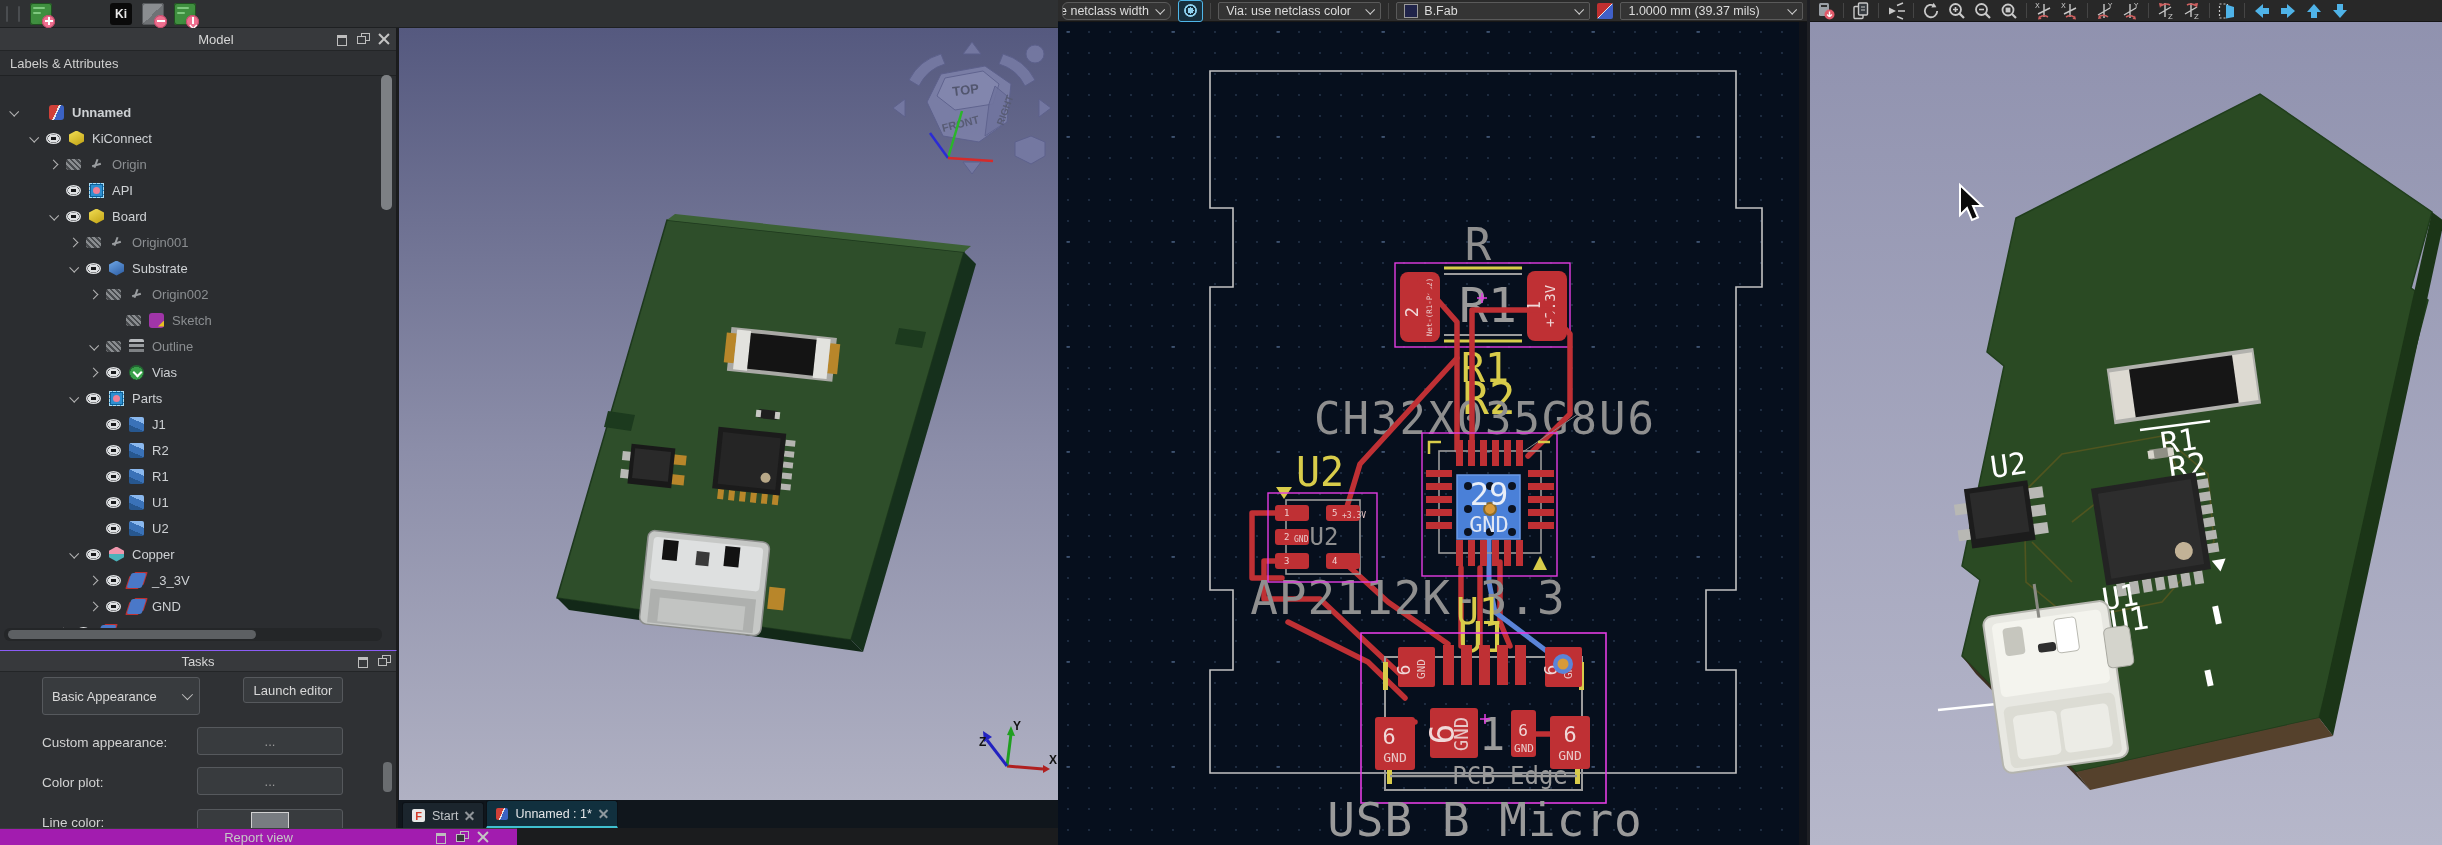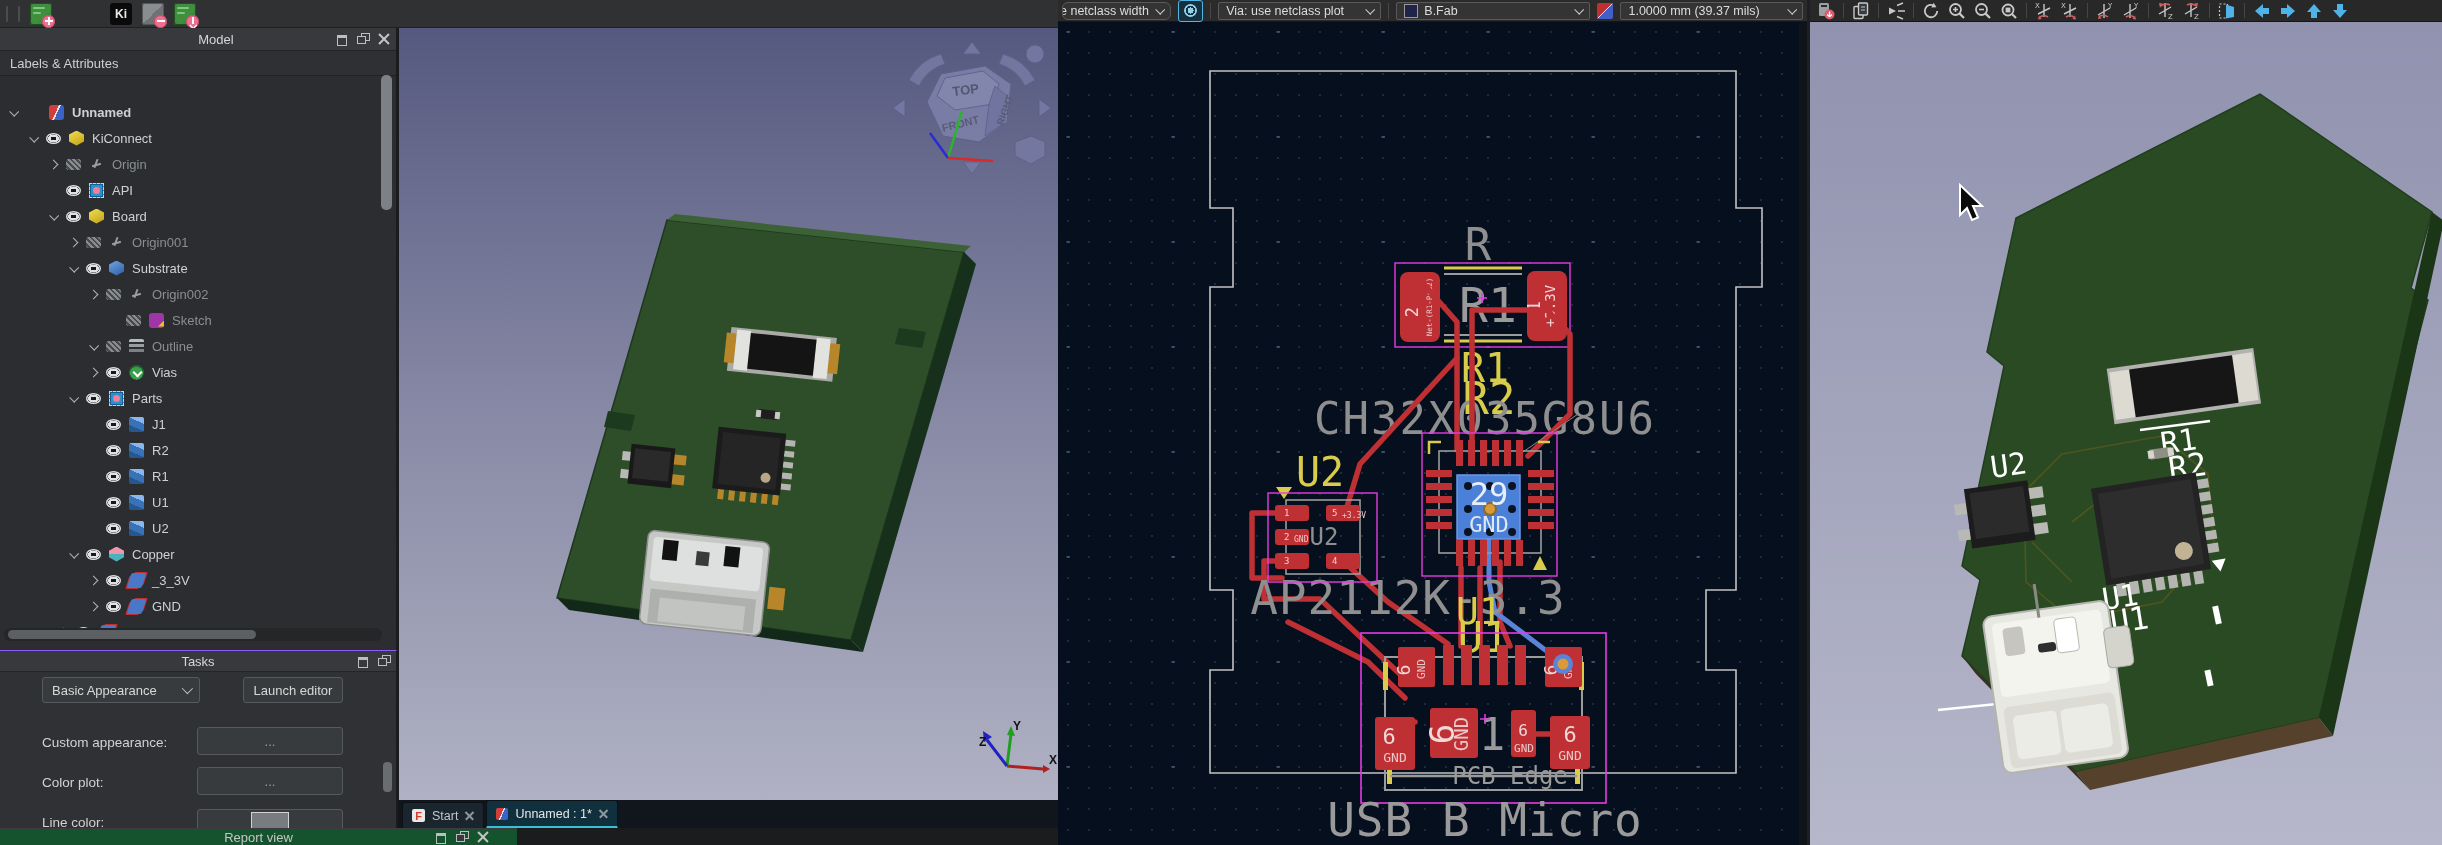--- a/index.html
+++ b/index.html
@@ -67,21 +67,21 @@
   #mtree-hscroll i{position:absolute;left:4px;top:2px;width:248px;height:9px;background:#5d6063;border-radius:5px;display:block;}
 
   #tasks-panel{left:0;top:650px;width:397px;height:178px;background:#2f3134;border-right:1px solid #1a1b1d;border-top:1px solid #8b5cf6;box-sizing:border-box;}
   .tk-label{position:absolute;color:#d2d2d2;font-size:13.5px;}
   .tk-btn{position:absolute;background:#383b3e;border:1px solid #56595d;border-radius:3px;color:#d8d8d8;font-size:13px;display:flex;align-items:center;justify-content:center;box-sizing:border-box;}
   .tk-btn.dots{color:#9a9a9a;}
   .caret{width:7px;height:7px;border-right:1.6px solid #c0c0c0;border-bottom:1.6px solid #c0c0c0;transform:rotate(45deg) translateY(-2px);display:inline-block;}
   #tk-vscroll{left:383px;top:762px;width:9px;height:30px;background:#6a6d70;border-radius:4px;}
   #line-swatch{width:36px;height:16px;background:#787c81;border:1.5px solid #d2d2d2;}
 
-  .dockhead{background:#14532d;color:#c6c6c6;font-size:13px;display:flex;align-items:center;justify-content:center;position:relative;border-top:1px solid #3a3c3f;box-sizing:border-box;}
+  .dockhead{background:#a21caf;color:#c6c6c6;font-size:13px;display:flex;align-items:center;justify-content:center;position:relative;border-top:1px solid #3a3c3f;box-sizing:border-box;}
 
   
   #viewport{left:398px;top:28px;width:660px;height:772px;background:linear-gradient(#55597f,#8c8ea9 55%,#b0b1c3);border-left:1px solid #1a1b1d;overflow:hidden;}
   #tabbar{left:398px;top:800px;width:660px;height:28px;background:#10161c;display:flex;align-items:flex-end;gap:2px;padding-left:4px;box-sizing:border-box;}
   .tab{height:25px;display:flex;align-items:center;gap:7px;padding:0 9px;background:#1b252d;color:#c2c6c9;font-size:12.5px;border:1px solid #0c1116;border-bottom:none;border-radius:3px 3px 0 0;}
   .tab.active{background:#11303e;border-bottom:2px solid #3fc0d0;color:#e4e6e8;}
   .tabico-f{width:13px;height:13px;background:#e8e8e8;border-radius:2px;color:#d33b2a;font:bold 11px "Liberation Sans",sans-serif;display:flex;align-items:center;justify-content:center;}
   .tabico-doc{width:12px;height:12px;border-radius:2px;background:linear-gradient(115deg,#d04038 0 46%,#e8e8e8 46% 54%,#3b62c4 54%);}
   .tclose{width:9px;height:9px;position:relative;opacity:.8;}
   .tclose::before,.tclose::after{content:"";position:absolute;left:-1px;top:3.6px;width:11px;height:1.6px;background:#aeb2b5;}
@@ -304,21 +304,21 @@
   </div>
 
 <div class="abs" id="tasks-panel">
   <div class="panel-h" style="height:20px;">
     <span>Tasks</span>
     <span class="wbtns">
       <span class="wb wb-min"></span>
       <span class="wb wb-float"></span>
     </span>
   </div>
-  <div class="tk-btn" style="left:42px;top:26px;width:158px;height:26px;justify-content:space-between;padding:0 9px;">
+  <div class="tk-btn" style="left:42px;top:26px;width:158px;height:38px;justify-content:space-between;padding:0 9px;">
     <span>Basic Appearance</span>
     <span class="caret"></span>
   </div>
   <div class="tk-btn" style="left:243px;top:26px;width:100px;height:26px;">
     <span>Launch editor</span>
   </div>
   <span class="tk-label" style="left:42px;top:84px;">Custom appearance:</span>
   <div class="tk-btn dots" style="left:197px;top:76px;width:146px;height:28px;">
     <span>...</span>
   </div>
@@ -460,21 +460,21 @@
   <div id="ki-toolbar">
     <div class="ki-dd" style="width:112px;justify-content:flex-end;border-radius:6px;">
       <span>e netclass width</span>
       <span class="ki-caret"></span>
     </div>
     <div id="via-btn">
         <i></i>
       </div>
     <span class="ki-sep"></span>
     <div class="ki-dd" style="width:168px;justify-content:space-between;">
-      <span>Via: use netclass plot</span>
+      <span>Via: use netclass color</span>
       <span class="ki-caret"></span>
     </div>
     <span class="ki-sep"></span>
     <div class="ki-dd" style="width:200px;justify-content:space-between;">
       <span style="display:flex;align-items:center;gap:6px;">
           <span class="swatch"></span>
           <span>B.Fab</span>
         </span>
       <span class="ki-caret"></span>
     </div>

